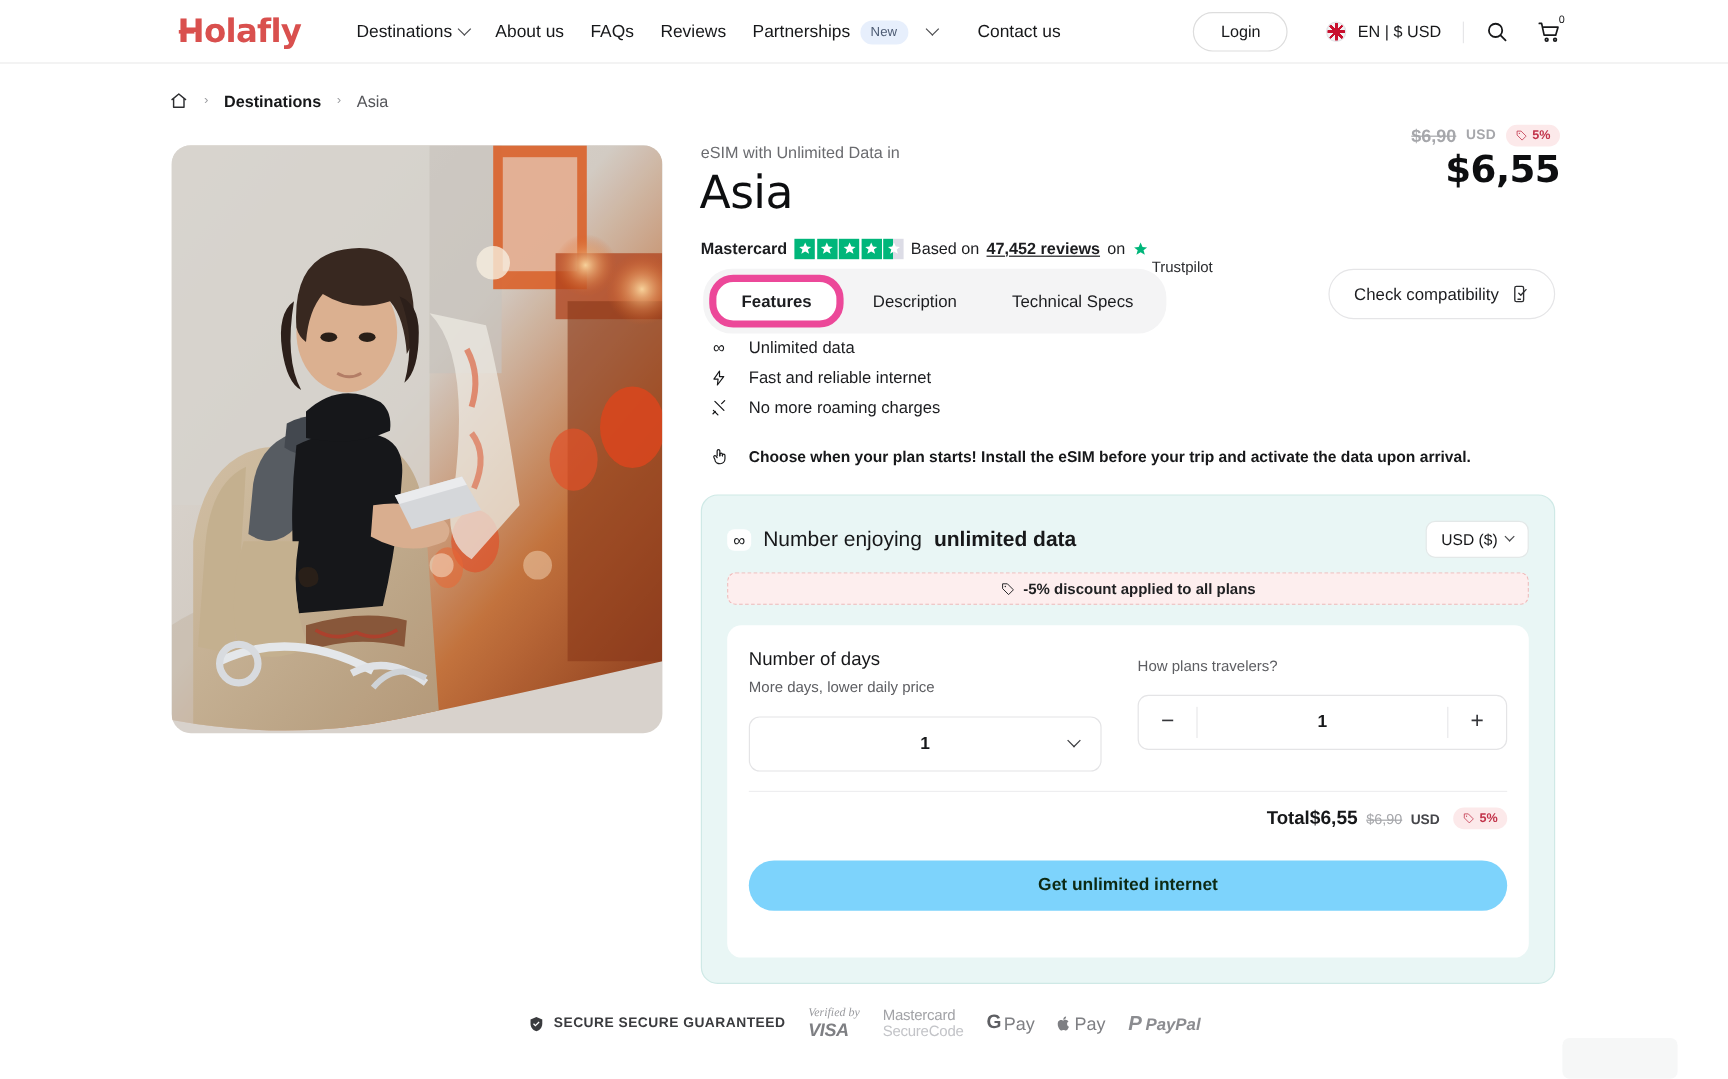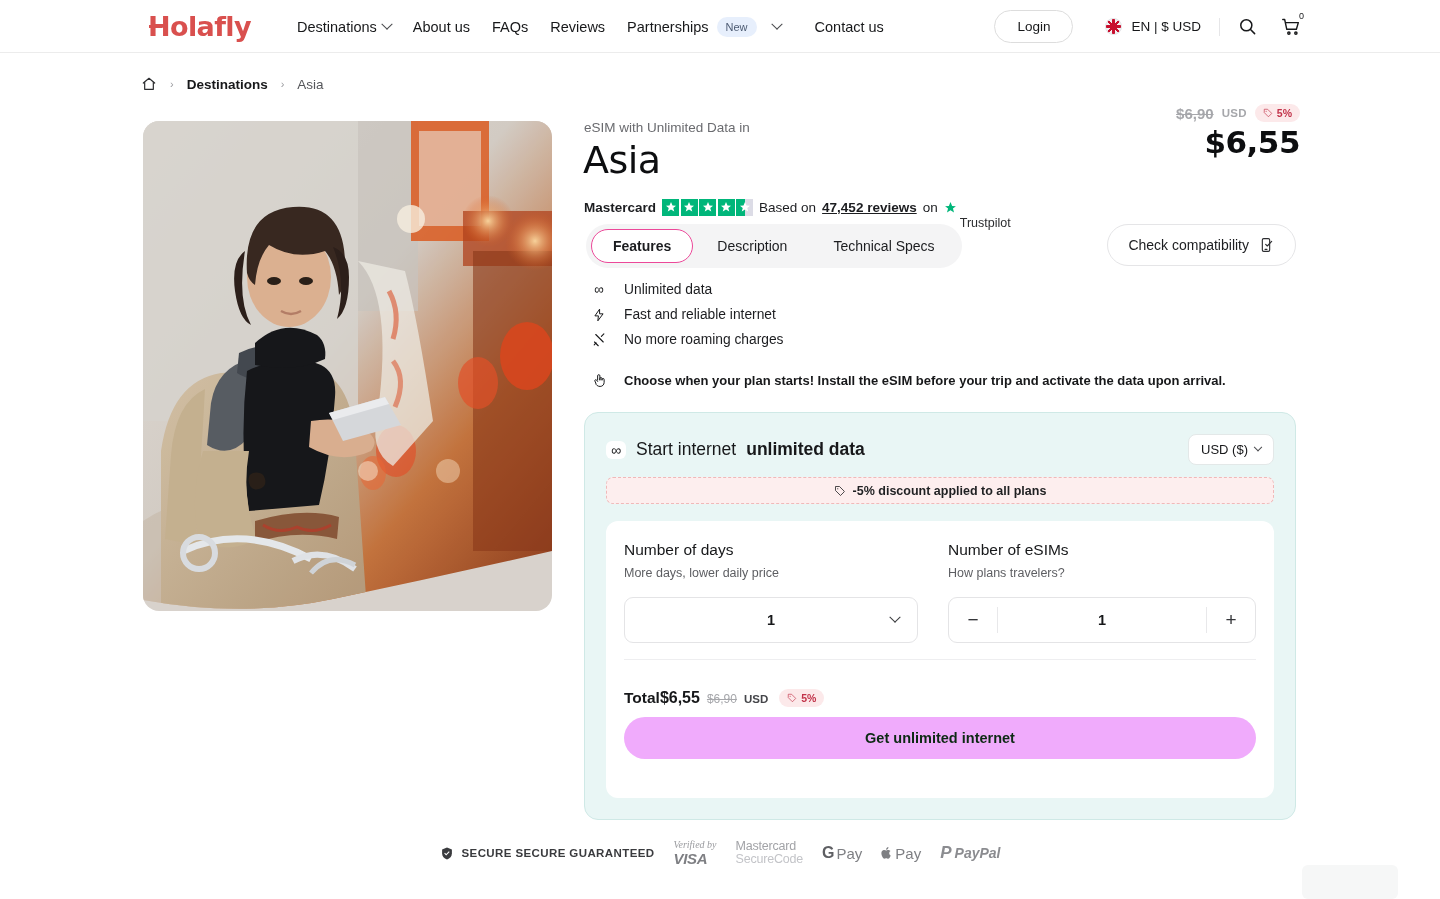--- a/index.html
+++ b/index.html
@@ -150,21 +150,21 @@
   .tabs {
     position: absolute; left: 586px; top: 224px;
     background: #f4f4f5; border-radius: 24px;
     padding: 5px; display: flex; align-items: center; gap: 2px;
   }
   .tab {
     padding: 9px 22px; border-radius: 20px;
     font-size: 14px; font-weight: 500; color: #1c1d20; cursor: pointer;
   }
   .tab.active {
-    background: #ffffff; border: 1px solid #ec4899; font-weight: 600;
+    background: #ffffff; border: 6px solid #ec4899; font-weight: 600;
     padding: 8px 21px;
   }
   .compat-btn {
     position: absolute; right: 144px; top: 224px;
     border: 1px solid #e5e5e7; border-radius: 24px; background: #fff;
     padding: 12px 20px; display: flex; align-items: center; gap: 10px;
     font-size: 14px; font-weight: 500; color: #1c1d20; cursor: pointer;
   }
 
   
@@ -235,31 +235,31 @@
   .step-btn {
     width: 48px; height: 100%; display: flex; align-items: center; justify-content: center;
     font-size: 19px; color: #35363a; cursor: pointer;
   }
   .step-sep { width: 1px; height: 26px; background: #e8e8ea; }
   .step-val {
     flex: 1; text-align: center; font-size: 14.5px; font-weight: 600; color: #17181a;
   }
   .hr { position: absolute; left: 18px; right: 18px; top: 138px; height: 1px; background: #eeeef0; }
   .total-row {
-    position: absolute; left: 18px; right: 18px; top: 168px;
-    display: flex; align-items: center; justify-content: flex-start;
+    position: absolute; left: 18px; right: 18px; top: 152px;
+    display: flex; align-items: center; justify-content: flex-end;
   }
   .total-lbl { font-size: 15.5px; font-weight: 700; color: #17181a; }
   .total-right { display: flex; align-items: baseline; gap: 7px; }
   .total-new { font-size: 16px; font-weight: 700; color: #17181a; }
   .total-old { font-size: 12px; color: #a6a7ab; text-decoration: line-through; }
   .total-cur { font-size: 11.5px; color: #45464a; font-weight: 600; }
   .cta {
     position: absolute; left: 18px; right: 18px; top: 196px; height: 42px;
-    background: #f0abfc; border: none; border-radius: 22px;
+    background: #7dd3fc; border: none; border-radius: 22px;
     font-size: 14.5px; font-weight: 700; color: #0d2a14; cursor: pointer;
     font-family: "Liberation Sans", sans-serif;
   }
 
   
   .pay {
     position: absolute; left: 0; right: 0; top: 840px;
     display: flex; align-items: center; justify-content: center; gap: 19px;
   }
   .pay-secure {
@@ -530,21 +530,21 @@
   <span>Choose when your plan starts! Install the eSIM before your trip and activate the data upon arrival.</span>
 </div>
 
 <div class="buy-outer">
 
   <div class="buy-head">
     <div class="buy-title">
       <span class="inf-chip">
         <span style="font-size:14px;line-height:1;color:#17181a">∞</span>
       </span>
-      <span>Start internet</span>
+      <span>Number enjoying</span>
       <b>unlimited data</b>
     </div>
     <div class="cur-sel">
       <span>USD ($)</span>
       <span class="chev" style="width:6px;height:6px;border-width:1.4px"></span>
     </div>
   </div>
 
   <div class="promo">
     <svg class="tag-ic" viewBox="0 0 24 24" style="width:12px;height:12px;stroke:#1f2022">
@@ -560,21 +560,20 @@
       <div class="col">
         <div class="col-title">Number of days</div>
         <div class="col-sub">More days, lower daily price</div>
         <div class="select-box">
           <span>1</span>
           <span class="chev2"></span>
         </div>
       </div>
 
       <div class="col">
-        <div class="col-title">Number of eSIMs</div>
         <div class="col-sub">How plans travelers?</div>
         <div class="stepper">
           <div class="step-btn">−</div>
           <div class="step-sep"></div>
           <div class="step-val">1</div>
           <div class="step-sep"></div>
           <div class="step-btn">+</div>
         </div>
       </div>
 

